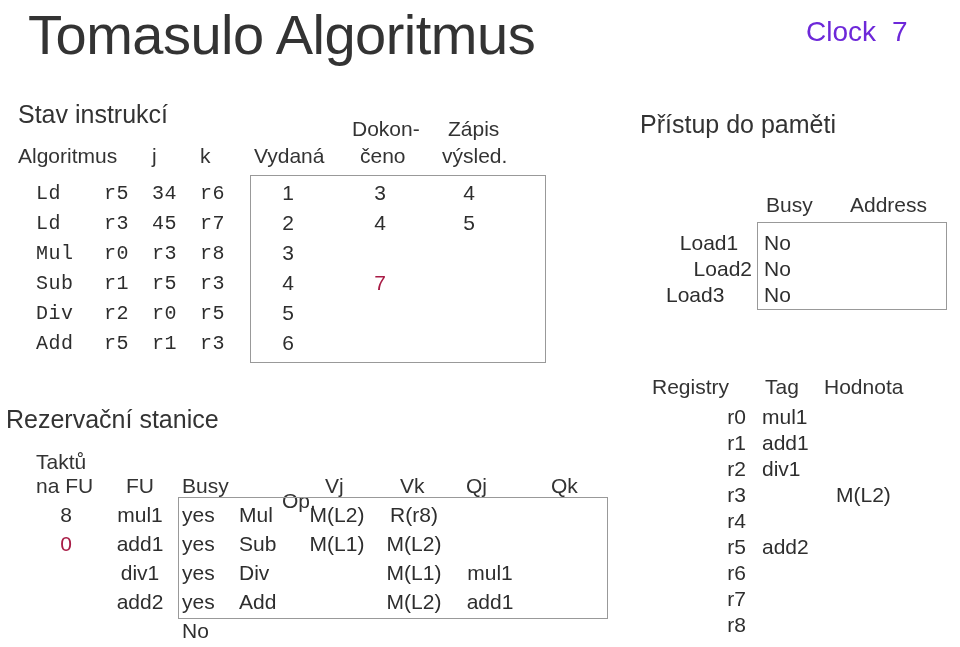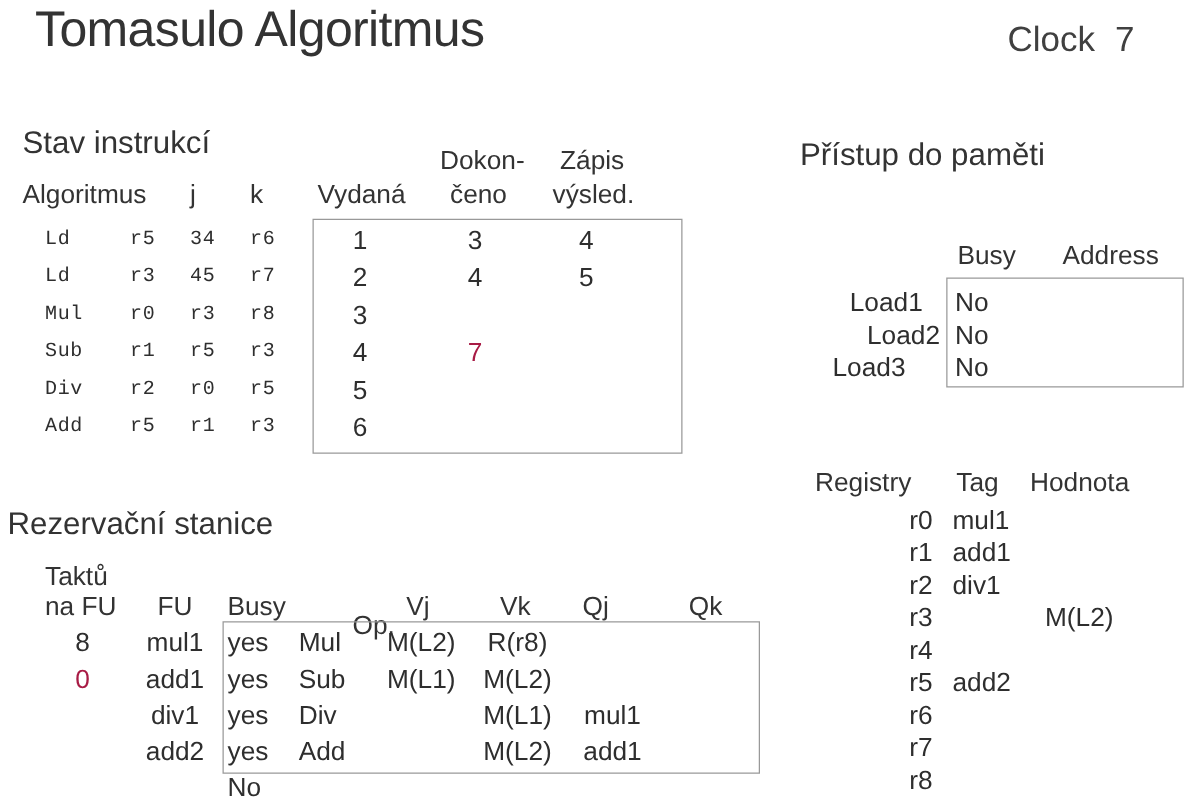--- a/index.html
+++ b/index.html
@@ -12,30 +12,30 @@
     position: relative;
     font-family: "Liberation Sans", sans-serif;
     color: #2e2e2e;
     overflow: hidden;
   }
 
   
   #page-title {
     position: absolute;
     left: 28px; top: 2px;
-    font-size: 40px;
+    font-size: 56px;
     letter-spacing: -0.5px;
     color: #333333;
     white-space: nowrap;
   }
   #clock-label {
     position: absolute;
     left: 806px; top: 16px;
     font-size: 28px;
-    color: #404040;
+    color: #6d28d9;
     white-space: nowrap;
   }
   #clock-label .clk-num { margin-left: 16px; }
 
   
   .section-heading {
     position: absolute;
     font-size: 25px;
     color: #333333;
     white-space: nowrap;
@@ -52,21 +52,21 @@
     white-space: nowrap;
   }
   .hdr {
     position: absolute;
     font-size: 21px;
     color: #333333;
     white-space: nowrap;
   }
   .mono {
     font-family: "Liberation Mono", "DejaVu Sans Mono", monospace;
-    font-size: 16px;
+    font-size: 20px;
     color: #2e2e2e;
     letter-spacing: 0.5px;
   }
   .accent { color: #a81b45; }
 
   
   .tbl-box {
     position: absolute;
     border: 1px solid #999999;
     background: transparent;

